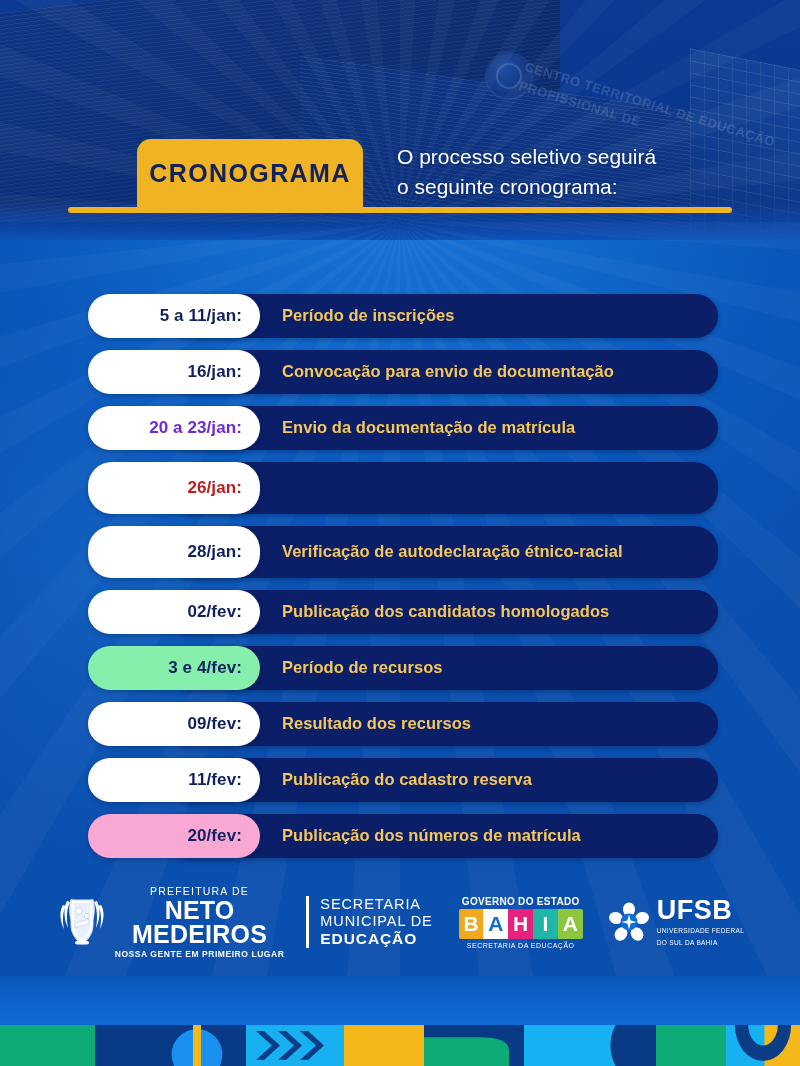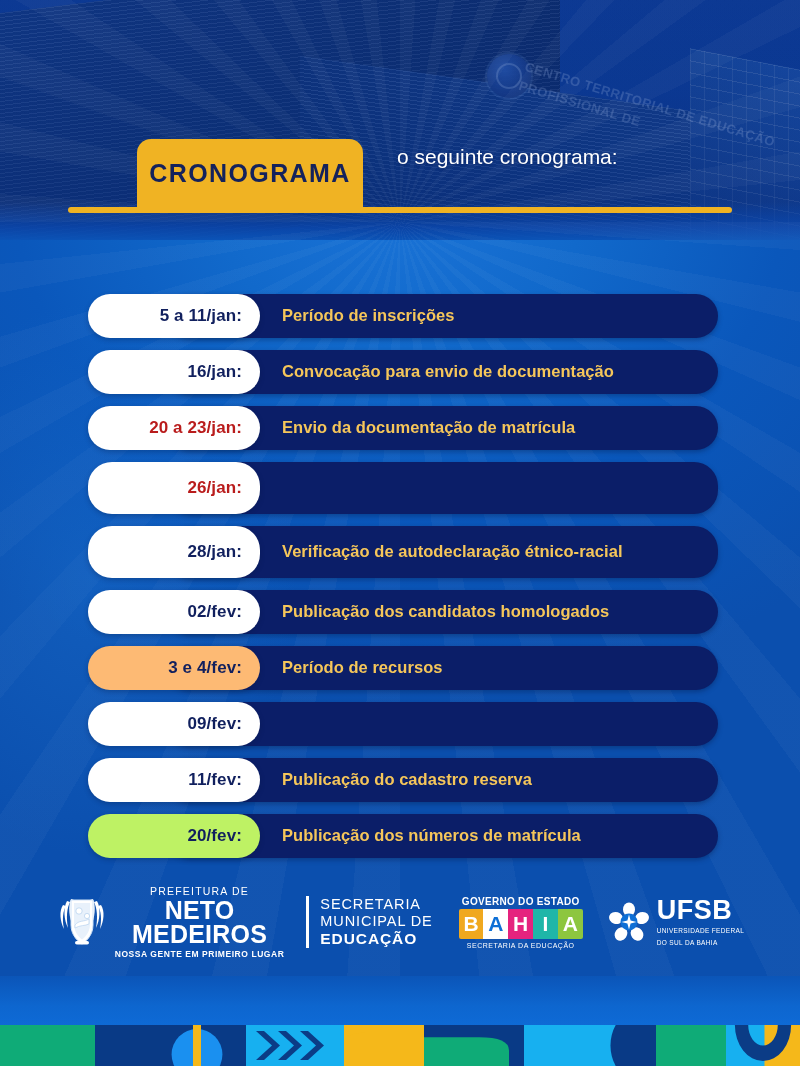--- a/index.html
+++ b/index.html
@@ -365,20 +365,21 @@
     <div class="header-bottom-fade"></div>
   </div>
 
   <div class="badge">
     <span class="badge-label">CRONOGRAMA</span>
   </div>
 
   <div class="header-rule"></div>
 
   <div class="header-sub">
+    <div>O processo seletivo seguirá</div>
     <div>o seguinte cronograma:</div>
   </div>
 
   <div class="body-bg">
     <div class="rays"></div>
     <div class="glow-left"></div>
   </div>
 
   <div class="timeline" id="timeline">
       <div class="row">
@@ -391,21 +392,21 @@
       <div class="row">
         <div class="row-bar" style="background: rgb(11, 30, 104);"></div>
         <div class="date-pill" style="background: rgb(255, 255, 255);">
           <span class="date-text" style="color: rgb(17, 32, 94);">16/jan:</span>
         </div>
         <div class="event-text" style="color: rgb(245, 198, 90);">Convocação para envio de documentação</div>
       </div>
       <div class="row">
         <div class="row-bar" style="background: rgb(11, 30, 104);"></div>
         <div class="date-pill" style="background: rgb(255, 255, 255);">
-          <span class="date-text" style="color: #b91c1c;">20 a 23/jan:</span>
+          <span class="date-text" style="color: #6d28d9;">20 a 23/jan:</span>
         </div>
         <div class="event-text" style="color: rgb(245, 198, 90);">Envio da documentação de matrícula</div>
       </div>
       <div class="row tall">
         <div class="row-bar" style="background: rgb(11, 30, 104);"></div>
         <div class="date-pill" style="background: rgb(255, 255, 255);">
           <span class="date-text" style="color: #b91c1c;">26/jan:</span>
         </div>
       </div>
       <div class="row tall">
@@ -417,41 +418,42 @@
       </div>
       <div class="row">
         <div class="row-bar" style="background: rgb(11, 30, 104);"></div>
         <div class="date-pill" style="background: rgb(255, 255, 255);">
           <span class="date-text" style="color: rgb(17, 32, 94);">02/fev:</span>
         </div>
         <div class="event-text" style="color: rgb(245, 198, 90);">Publicação dos candidatos homologados</div>
       </div>
       <div class="row">
         <div class="row-bar" style="background: rgb(11, 30, 104);"></div>
-        <div class="date-pill" style="background: #fdba74;">
+        <div class="date-pill" style="background: #86efac;">
           <span class="date-text" style="color: rgb(17, 32, 94);">3 e 4/fev:</span>
         </div>
         <div class="event-text" style="color: rgb(245, 198, 90);">Período de recursos</div>
       </div>
       <div class="row">
         <div class="row-bar" style="background: rgb(11, 30, 104);"></div>
         <div class="date-pill" style="background: rgb(255, 255, 255);">
           <span class="date-text" style="color: rgb(17, 32, 94);">09/fev:</span>
         </div>
+        <div class="event-text" style="color: rgb(245, 198, 90);">Resultado dos recursos</div>
       </div>
       <div class="row">
         <div class="row-bar" style="background: rgb(11, 30, 104);"></div>
         <div class="date-pill" style="background: #ffffff;">
           <span class="date-text" style="color: rgb(17, 32, 94);">11/fev:</span>
         </div>
         <div class="event-text" style="color: rgb(245, 198, 90);">Publicação do cadastro reserva</div>
       </div>
       <div class="row">
         <div class="row-bar" style="background: rgb(11, 30, 104);"></div>
-        <div class="date-pill" style="background: #bef264;">
+        <div class="date-pill" style="background: #f9a8d4;">
           <span class="date-text" style="color: rgb(17, 32, 94);">20/fev:</span>
         </div>
         <div class="event-text" style="color: rgb(245, 198, 90);">Publicação dos números de matrícula</div>
       </div>
     </div>
 
   <div class="footer-gap"></div>
 
   <div class="footer-logos">
 

